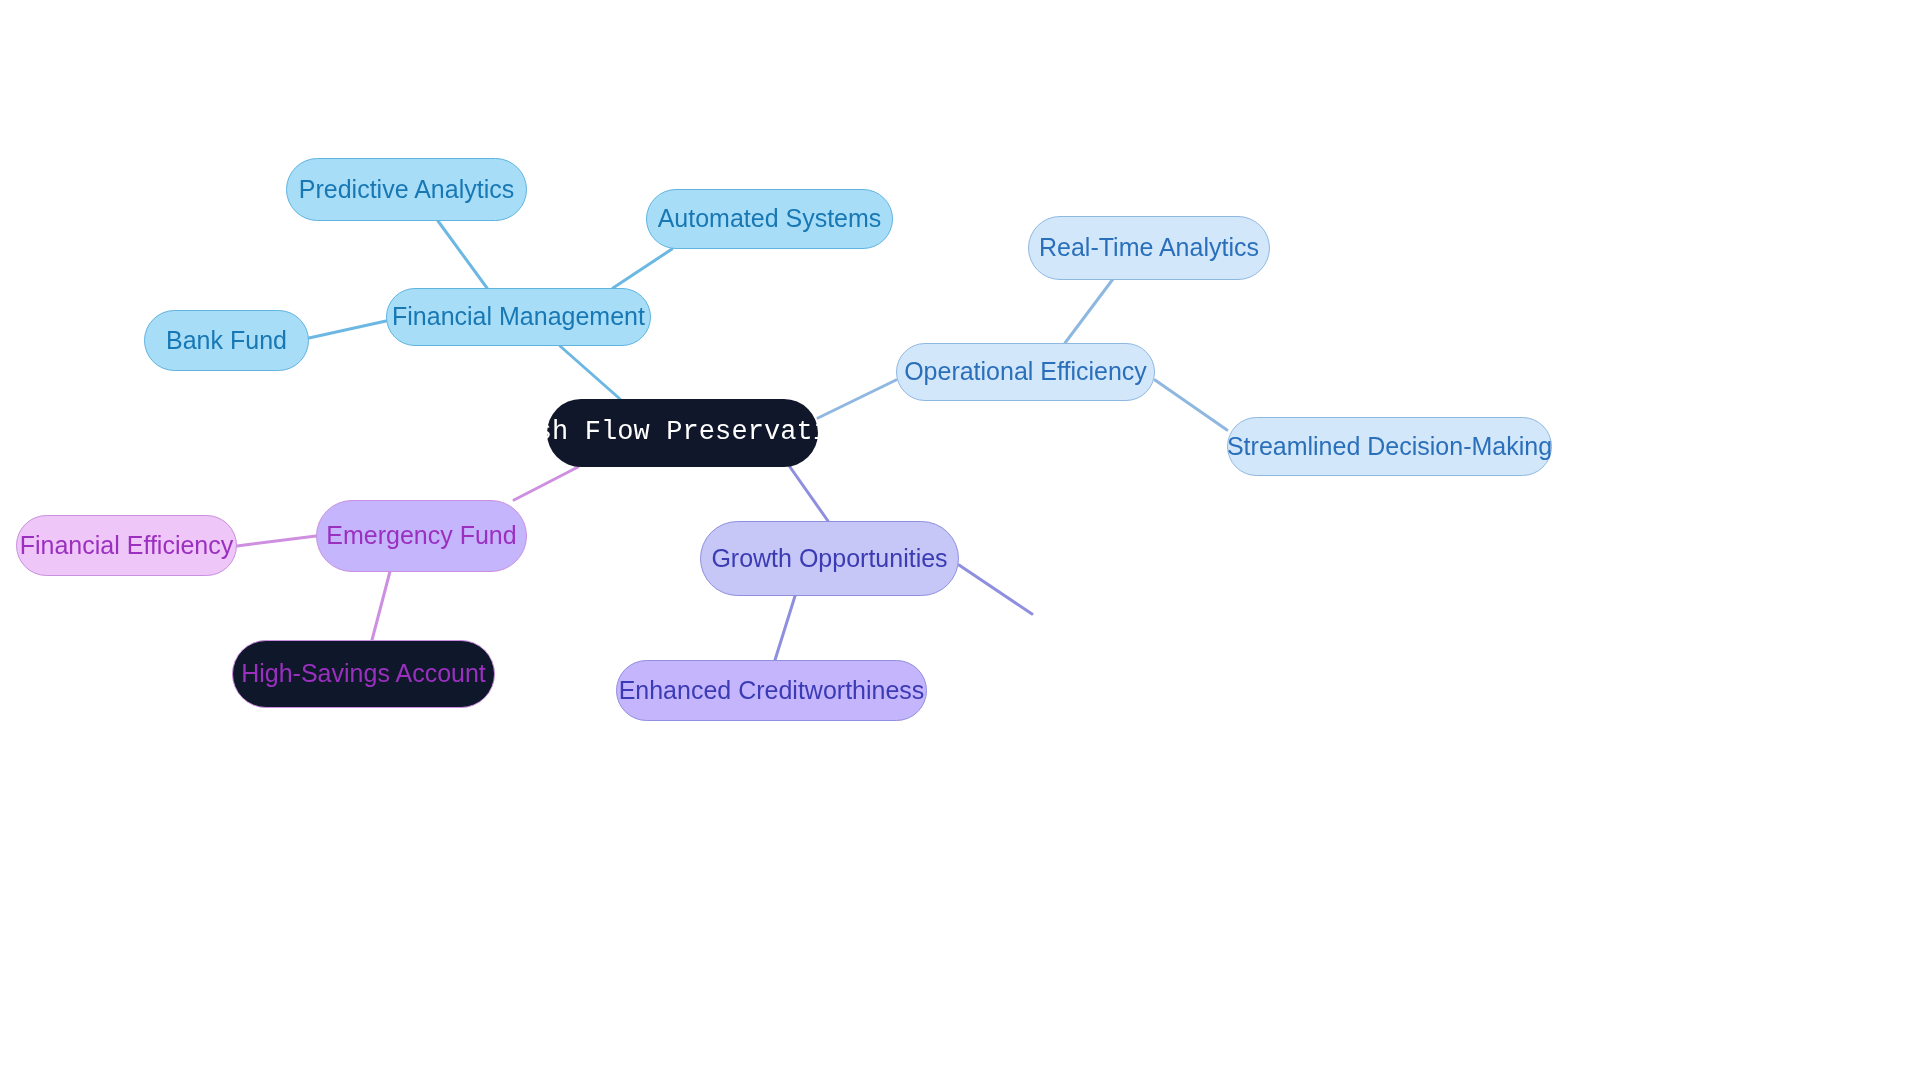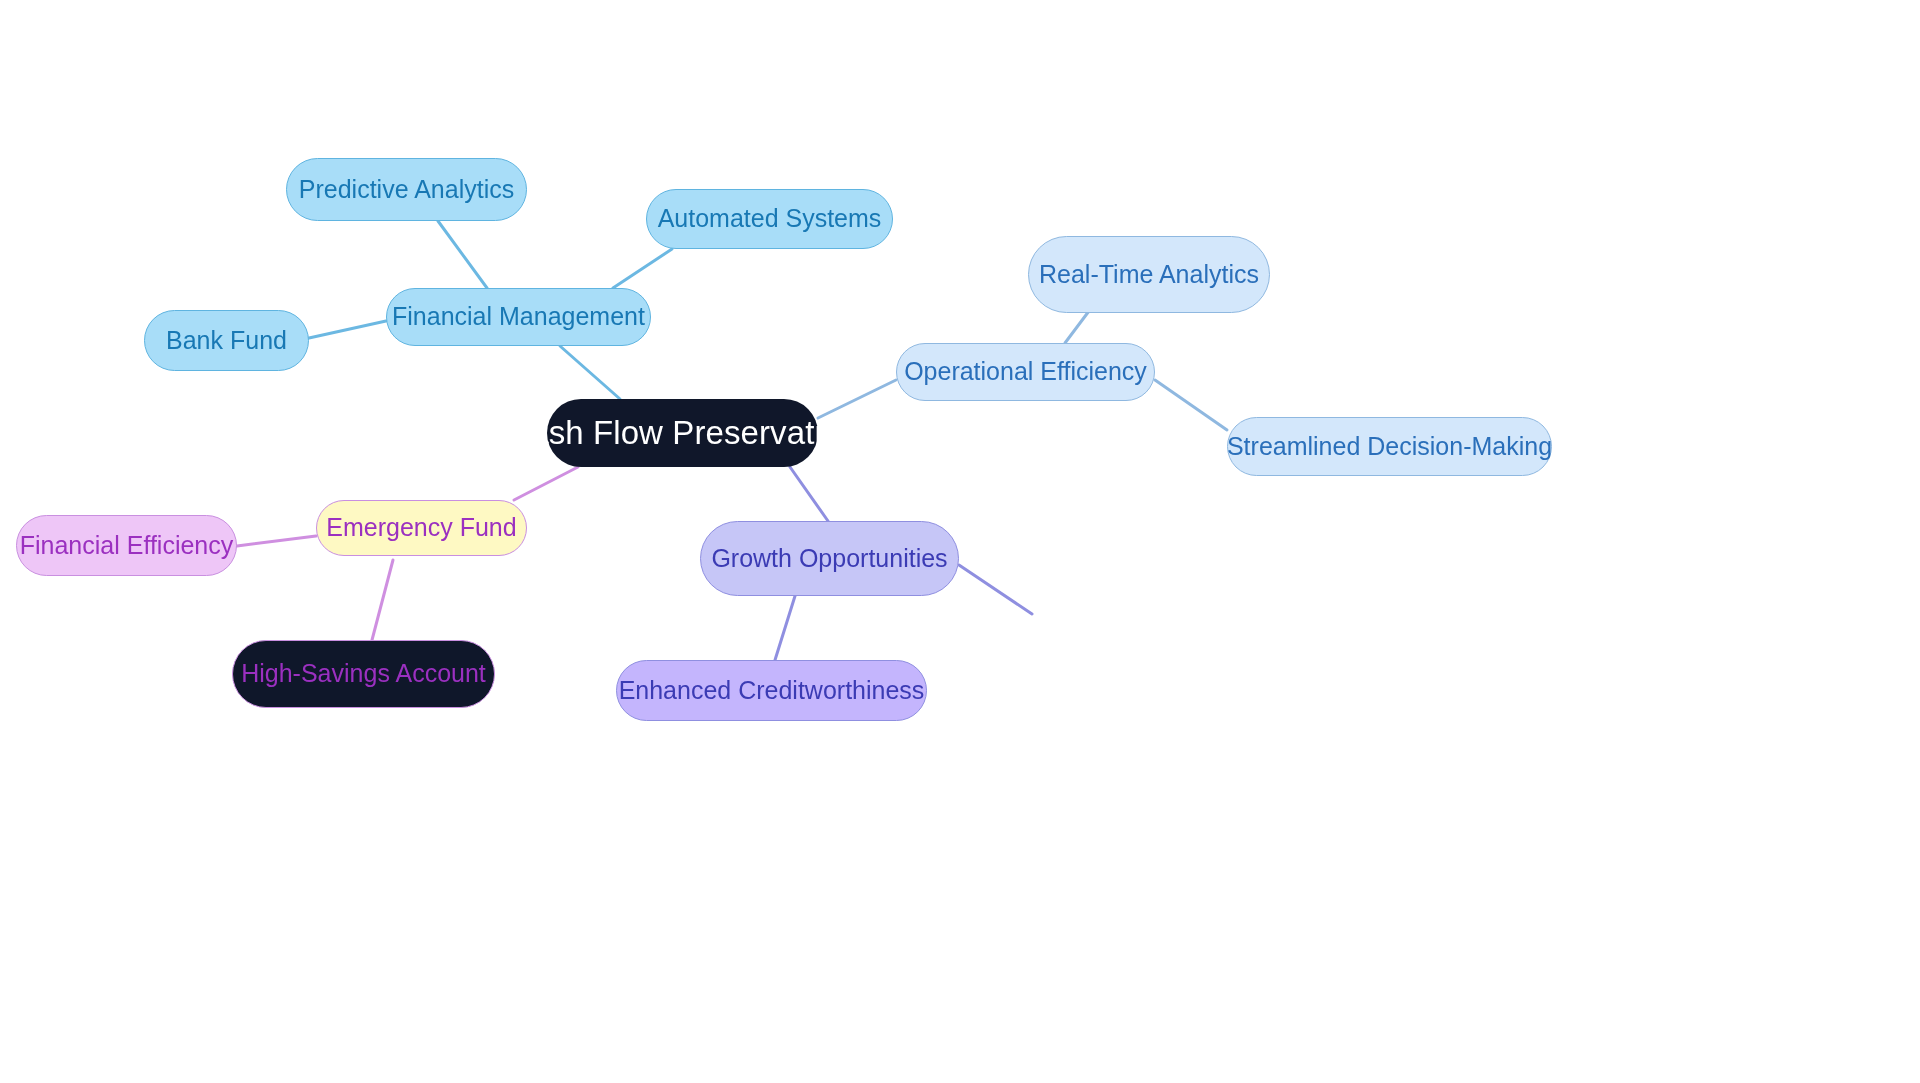--- a/index.html
+++ b/index.html
@@ -36,22 +36,23 @@
     border-radius: 999px;
     border-style: solid;
     border-width: 1px;
     white-space: nowrap;
     line-height: 1.1;
     z-index: 2;
   }
   .node-root {
     border-radius: 36px;
     border-width: 0;
-    font-size: 33px;
+    font-size: 27px;
     letter-spacing: 0.1px;
+    font-family: Liberation Mono, monospace;
   }
   .node-branch { font-size: 25px; }
   .node-leaf   { font-size: 25px; }
 </style>
 </head>
 <body>
 
 <div id="canvas">
   <svg id="edges" viewBox="0 0 1920 1083" preserveAspectRatio="none">
       <line x1="620" y1="399" x2="560" y2="346" stroke="#6cb8e2" stroke-width="3" stroke-linecap="round"></line>
@@ -79,33 +80,33 @@
     </div>
     <div class="node node-leaf" style="left: 646px; top: 189px; width: 247px; height: 60px; background: rgb(168, 221, 248); color: rgb(24, 120, 180); border-color: rgb(95, 180, 224);">
       <span>Automated Systems</span>
     </div>
     <div class="node node-leaf" style="left: 144px; top: 310px; width: 165px; height: 61px; background: rgb(168, 221, 248); color: rgb(24, 120, 180); border-color: rgb(95, 180, 224);">
       <span>Bank Fund</span>
     </div>
     <div class="node node-branch" style="left: 896px; top: 343px; width: 259px; height: 58px; background: rgb(211, 231, 251); color: rgb(42, 111, 186); border-color: rgb(143, 184, 224);">
       <span>Operational Efficiency</span>
     </div>
-    <div class="node node-leaf" style="left: 1028px; top: 236px; width: 242px; height: 77px; background: rgb(211, 231, 251); color: rgb(42, 111, 186); border-color: rgb(143, 184, 224); text-align: right;">
+    <div class="node node-leaf" style="left: 1028px; top: 216px; width: 242px; height: 64px; background: rgb(211, 231, 251); color: rgb(42, 111, 186); border-color: rgb(143, 184, 224); text-align: right;">
       <span>Real-Time Analytics</span>
     </div>
     <div class="node node-leaf" style="left: 1227px; top: 417px; width: 325px; height: 59px; background: rgb(211, 231, 251); color: rgb(42, 111, 186); border-color: rgb(143, 184, 224);">
       <span>Streamlined Decision-Making</span>
     </div>
     <div class="node node-branch" style="left: 700px; top: 521px; width: 259px; height: 75px; background: rgb(198, 198, 247); color: rgb(59, 59, 180); border-color: rgb(143, 143, 224);">
       <span>Growth Opportunities</span>
     </div>
     <div class="node node-leaf" style="left: 616px; top: 660px; width: 311px; height: 61px; background: #c4b5fd; color: rgb(59, 59, 180); border-color: rgb(143, 143, 224);">
       <span>Enhanced Creditworthiness</span>
     </div>
-    <div class="node node-branch" style="left: 316px; top: 500px; width: 211px; height: 56px; background: #fef9c3; color: rgb(155, 48, 192); border-color: rgb(201, 143, 224);">
+    <div class="node node-branch" style="left: 316px; top: 500px; width: 211px; height: 72px; background: #c4b5fd; color: rgb(155, 48, 192); border-color: rgb(201, 143, 224);">
       <span>Emergency Fund</span>
     </div>
     <div class="node node-leaf" style="left: 16px; top: 515px; width: 221px; height: 61px; background: rgb(238, 198, 247); color: rgb(155, 48, 192); border-color: rgb(201, 143, 224);">
       <span>Financial Efficiency</span>
     </div>
     <div class="node node-leaf" style="left: 232px; top: 640px; width: 263px; height: 68px; background: #0f172a; color: rgb(155, 48, 192); border-color: rgb(201, 143, 224);">
       <span>High-Savings Account</span>
     </div>
   </div>
 

